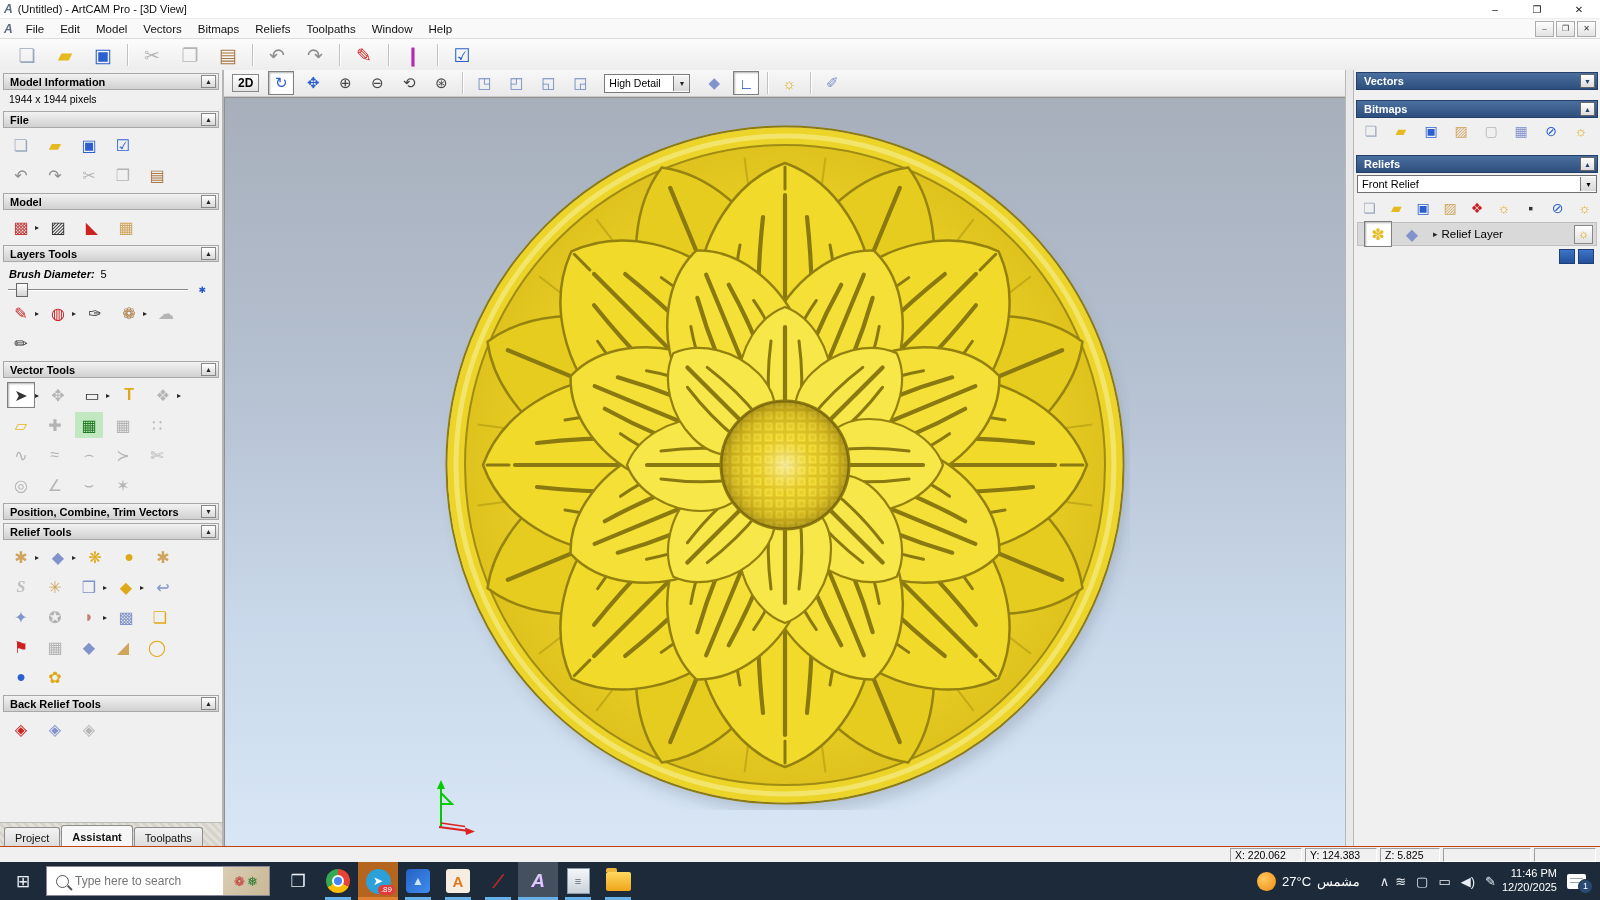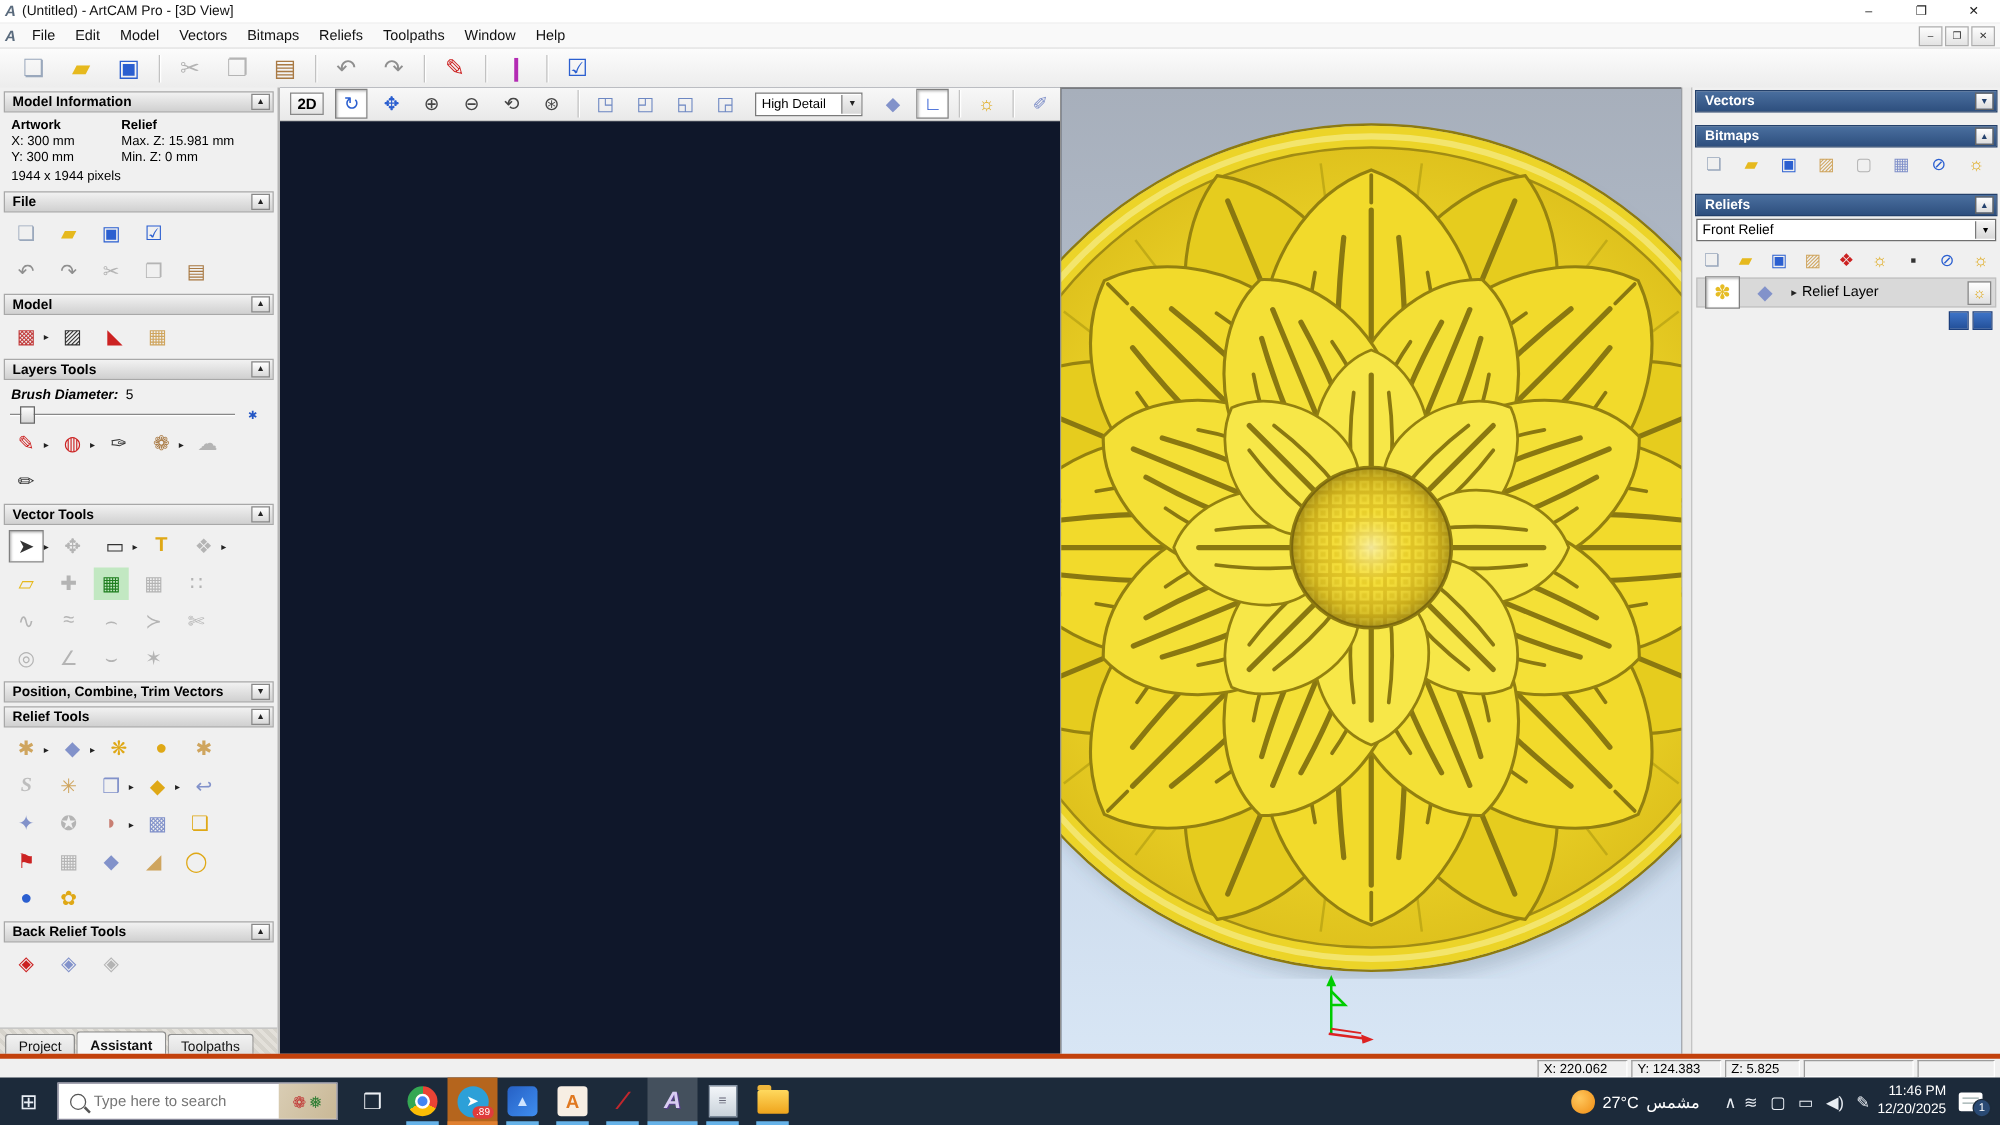--- a/index.html
+++ b/index.html
@@ -40,21 +40,21 @@
   .brushline{font-size:11px;font-style:italic;font-weight:bold;padding:4px 0 2px 9px}
   .brushval{font-style:normal;font-weight:normal;margin-left:6px}
   .slider{position:relative;height:14px;margin:0 12px 2px 8px}
   .slider .track{position:absolute;left:0;right:22px;top:7px;height:1px;background:#888;box-shadow:0 1px 0 #fff}
   .slider .thumb{position:absolute;left:8px;top:1px;width:10px;height:12px;background:linear-gradient(#fdfdfd,#d5d5d5);border:1px solid #666;cursor:pointer}
   .slider .enddot{position:absolute;right:4px;top:3px;color:#2457c5;font-size:9px}
   .tabstrip{position:absolute;left:0;right:0;bottom:0;height:24px;display:flex;align-items:flex-end;padding-left:4px;background:repeating-linear-gradient(45deg,#e3e0da 0 3px,#d6d3cc 3px 6px);border-top:1px solid #bbb}
   .tab{height:19px;display:flex;align-items:center;padding:0 10px;border:1px solid #8e8e8e;border-bottom:none;background:linear-gradient(#f2f2f2,#dcdcdc);border-radius:3px 3px 0 0;margin-right:1px;font-size:11px;cursor:pointer;color:#111}
   .tab.active{background:#f6f6f6;font-weight:bold;height:21px}
   
-  .canvas{flex:1;display:flex;flex-direction:row;background:#0f172a;position:relative;min-width:0}
+  .canvas{flex:1;display:flex;flex-direction:column;background:#3b82f6;position:relative;min-width:0}
   .viewtb{height:26px;display:flex;align-items:center;background:linear-gradient(#f8f8f8,#e9e9e9);border-bottom:1px solid #c8c8c8;padding-left:8px}
   .viewtb .icn{width:24px;height:22px;font-size:15px}
   .btn2d{font-weight:bold;font-size:12px;padding:1px 5px;border:1px solid #888;background:linear-gradient(#fff,#e2e2e2);margin-right:6px;cursor:pointer;color:#000}
   .dropdown{display:flex;align-items:center;border:1px solid #7a7a7a;background:#fff;height:17px;width:84px;margin:0 8px;cursor:pointer}
   .dropdown .dval{flex:1;padding-left:4px;font-size:10.5px;color:#000}
   .dropdown .darrow{width:15px;height:15px;background:linear-gradient(#f4f4f4,#d8d8d8);border-left:1px solid #7a7a7a;display:flex;align-items:center;justify-content:center;font-size:7px;color:#222}
   .viewport{flex:1;position:relative;overflow:hidden;border-top:1px solid #909090;border-left:1px solid #909090;background:linear-gradient(180deg,#a7afbb 0%,#b4bfcf 35%,#c9d8ea 70%,#d8e6f5 100%);cursor:crosshair}
   #flower{position:absolute;left:calc(50% - 345px);top:22px}
   .vein{fill:none;stroke:#8a7810;stroke-width:4.2;stroke-linecap:round}
   .vthin{stroke-width:3}
@@ -68,21 +68,21 @@
   .rp-toolbar .icn{width:24px;height:20px;font-size:14px;margin:1px 2px}
   .layerrow{display:flex;align-items:center;height:22px;background:#d9d9d9;border:1px solid #c0c0c0;margin:1px 3px;padding:0 3px;font-size:11.5px;color:#000;cursor:pointer}
   .mona{width:17px;height:15px;border:1px solid #777;background:linear-gradient(135deg,#7a6a3e,#3c3категория320 0%,#3c3320);background:linear-gradient(135deg,#8a7848,#4a3b22 60%,#2e2514);margin-right:6px}
   .expand{font-size:9px;margin:0 4px;color:#222}
   .bulbbtn{margin-left:auto;width:17px;height:17px;border:1px solid #888;background:linear-gradient(#fff,#e0e0e0);display:flex;align-items:center;justify-content:center;color:#dfa816;font-size:12px;cursor:pointer}
   .reliefdd{display:flex;align-items:center;border:1px solid #6f6f6f;background:#fff;height:16px;margin:2px 3px;cursor:pointer}
   .udrow{display:flex;justify-content:flex-end;gap:3px;padding:2px 6px}
   .udbtn{width:14px;height:13px;background:linear-gradient(#3e74c8,#235099);color:#fff;font-size:9px;display:flex;align-items:center;justify-content:center;border:1px solid #1c3f7c;cursor:pointer}
   .rtabs{position:absolute;left:0;right:0;bottom:0;height:24px;display:flex;align-items:flex-end;padding-left:28px;background:repeating-linear-gradient(45deg,#e3e0da 0 3px,#d6d3cc 3px 6px);border-top:1px solid #bbb}
   
-  .statusbar{position:absolute;left:0;right:0;bottom:38px;height:15px;background:#f0f0f0;border-top:4px solid #c2410c;display:flex;align-items:center;justify-content:flex-end;padding-right:1px}
+  .statusbar{position:absolute;left:0;right:0;bottom:38px;height:15px;background:#f0f0f0;border-top:1px solid #c2410c;display:flex;align-items:center;justify-content:flex-end;padding-right:1px}
   .scell{height:12px;border-style:solid;border-width:1px;border-color:#9c9c9c #ffffff #ffffff #9c9c9c;font-size:10.5px;display:flex;align-items:center;padding:0 4px;margin-right:3px;color:#000}
   
   .taskbar{position:absolute;left:0;right:0;bottom:0;height:38px;background:#1c2a3a;display:flex;align-items:stretch;color:#fff}
   .startbtn{width:46px;display:flex;align-items:center;justify-content:center;font-size:17px;color:#e8eef5;cursor:pointer}
   .searchbox{width:222px;margin:4px 0;background:#fff;display:flex;align-items:center;border:1px solid #889;position:relative;cursor:text}
   .searchbox input{border:none;outline:none;flex:1;font-size:12px;font-family:"Liberation Sans",sans-serif;color:#333;padding-left:6px;background:transparent;min-width:0}
   .mag{width:11px;height:11px;border:1.5px solid #555;border-radius:50%;position:relative;margin-left:9px;flex:none}
   .mag::after{content:'';position:absolute;width:6px;height:1.5px;background:#555;transform:rotate(45deg);right:-5px;bottom:-2px}
   .festive{width:46px;align-self:stretch;background:linear-gradient(120deg,#d9cdb4,#c9b896);display:flex;align-items:center;justify-content:center;font-size:13px;gap:2px}
   .f1{color:#c03030}.f2{color:#2f7d33}
@@ -163,28 +163,20 @@
     <span class="tsep"></span>
     <span class="icn c-blue">☑</span>
   </div>
 
 <div class="workspace">
 
   <div class="leftpanel">
     <div class="sechead">
       <span>Model Information</span>
       <span class="collbtn">▲</span>
-    </div>
-    <div class="modinfo">
-      <span class="hd">Artwork</span>
-      <span class="hd">Relief</span>
-      <span>X: 300 mm</span>
-      <span>Max. Z: 15.981 mm</span>
-      <span>Y: 300 mm</span>
-      <span>Min. Z: 0 mm</span>
     </div>
     <div class="pixline">1944 x 1944 pixels</div>
 
     <div class="sechead">
       <span>File</span>
       <span class="collbtn">▲</span>
     </div>
     <div class="irow">
         <span class="icn c-gray">❏</span>
         <span class="icn c-yellow">▰</span>

